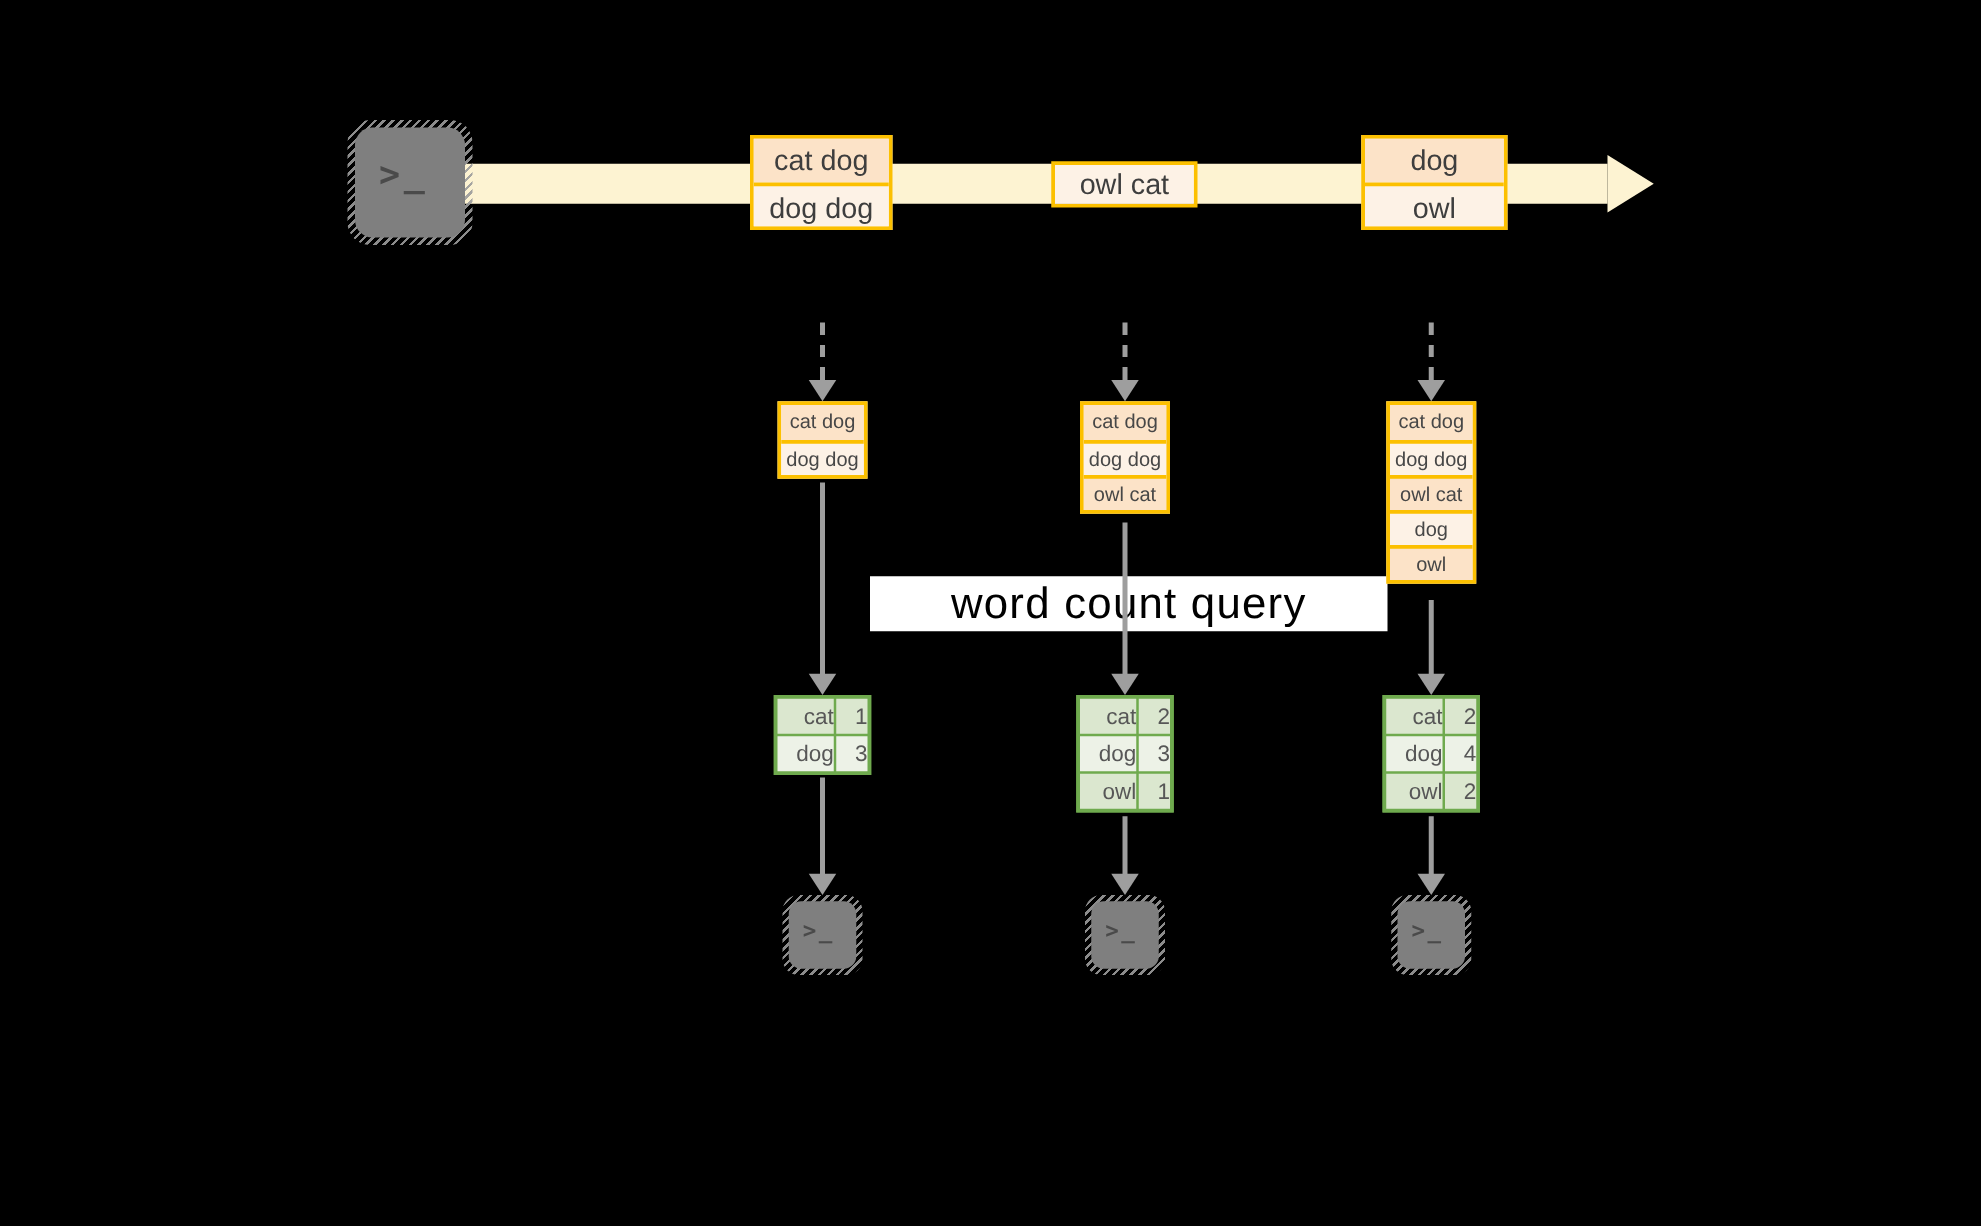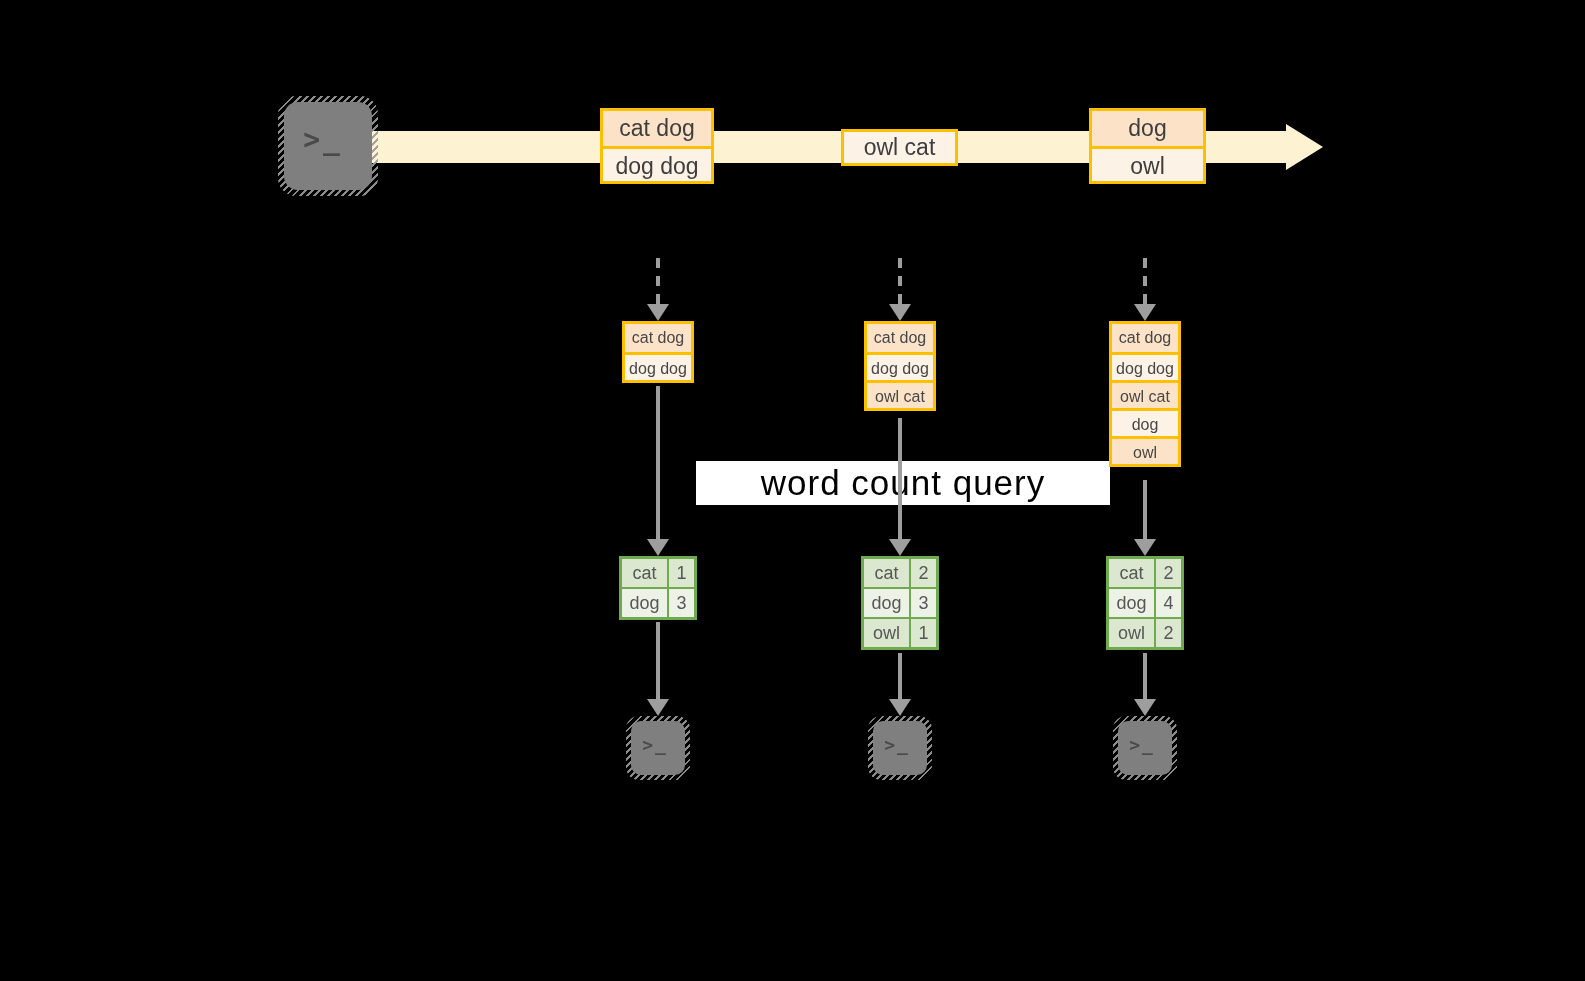--- a/index.html
+++ b/index.html
@@ -59,21 +59,21 @@
   #state-3{left:1109px;}
 
   
   .query-band{position:absolute;left:696px;top:461px;width:414px;height:44px;background:var(--query-bg);z-index:1;
     display:flex;align-items:center;justify-content:center;}
   .query-band span{font-size:35px;color:var(--query-text);font-weight:normal;letter-spacing:1px;}
 
   
   .wtable{position:absolute;top:556px;z-index:3;display:grid;grid-template-columns:45px 25px;gap:2px;
     background:var(--table-border);border:3px solid var(--table-border);}
-  .wtable .cell{height:28px;line-height:28px;text-align:center;font-size:18px;color:#575757;}
+  .wtable .cell{height:28px;line-height:28px;text-align:right;font-size:18px;color:#575757;}
   .wtable .r-odd{background:var(--row-sage);}
   .wtable .r-even{background:var(--row-light);}
   #table-1{left:619px;}
   #table-2{left:861px;}
   #table-3{left:1106px;}
 </style>
 </head>
 <body>
 
 <div id="canvas">

